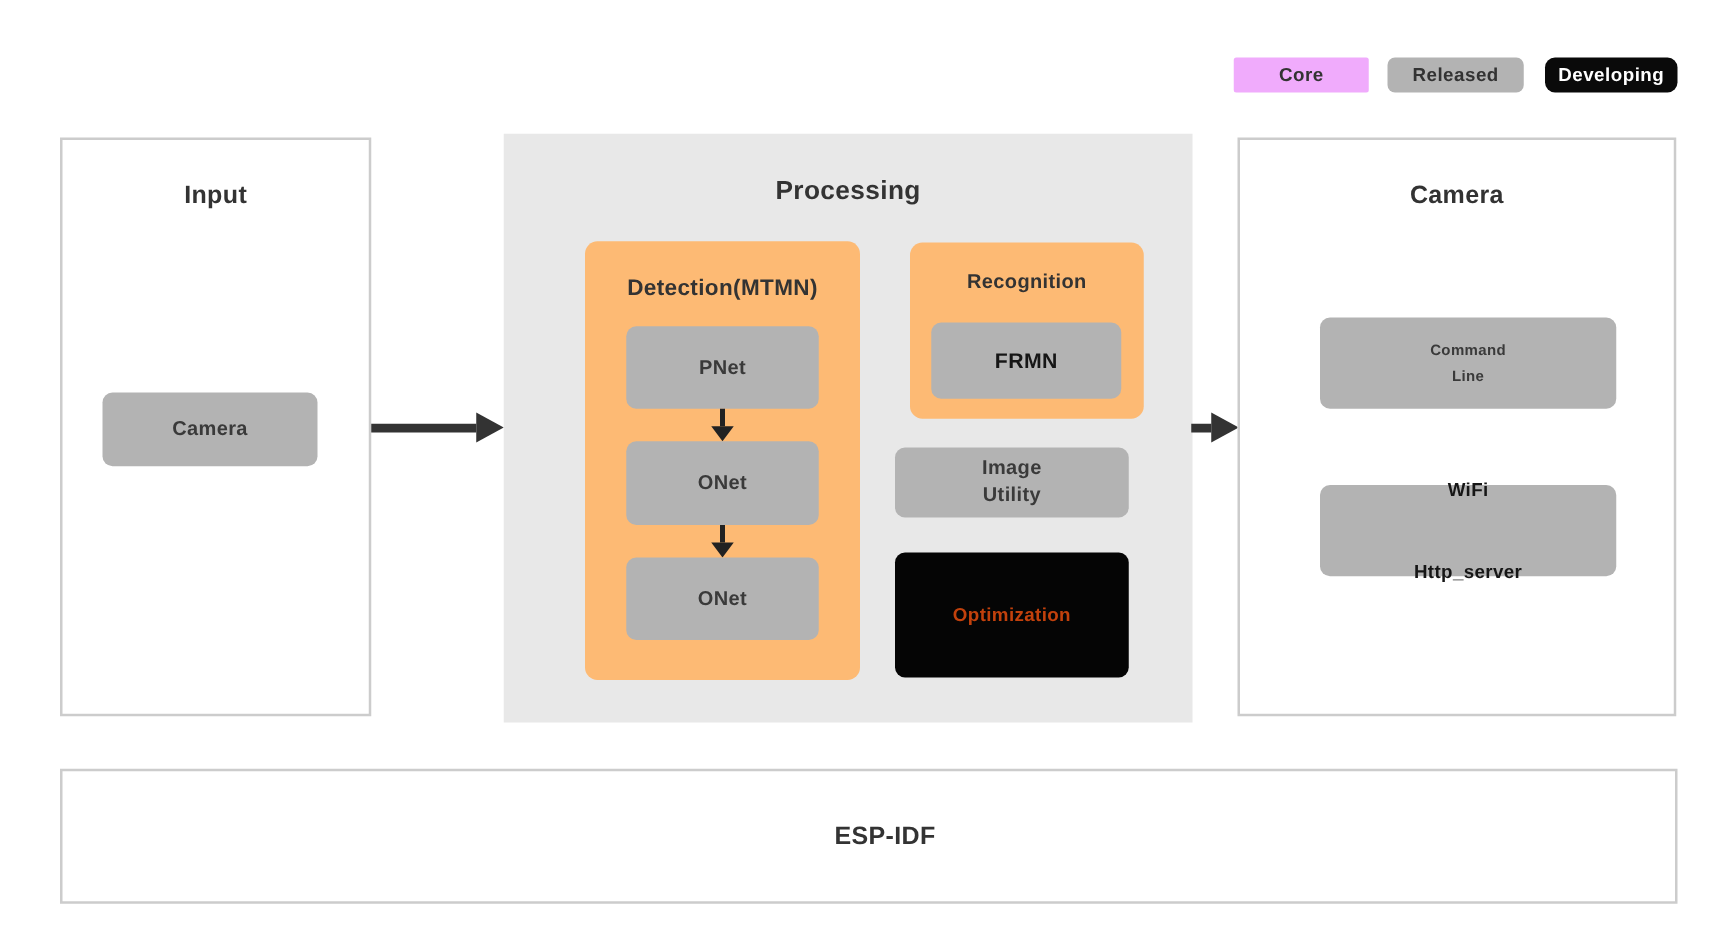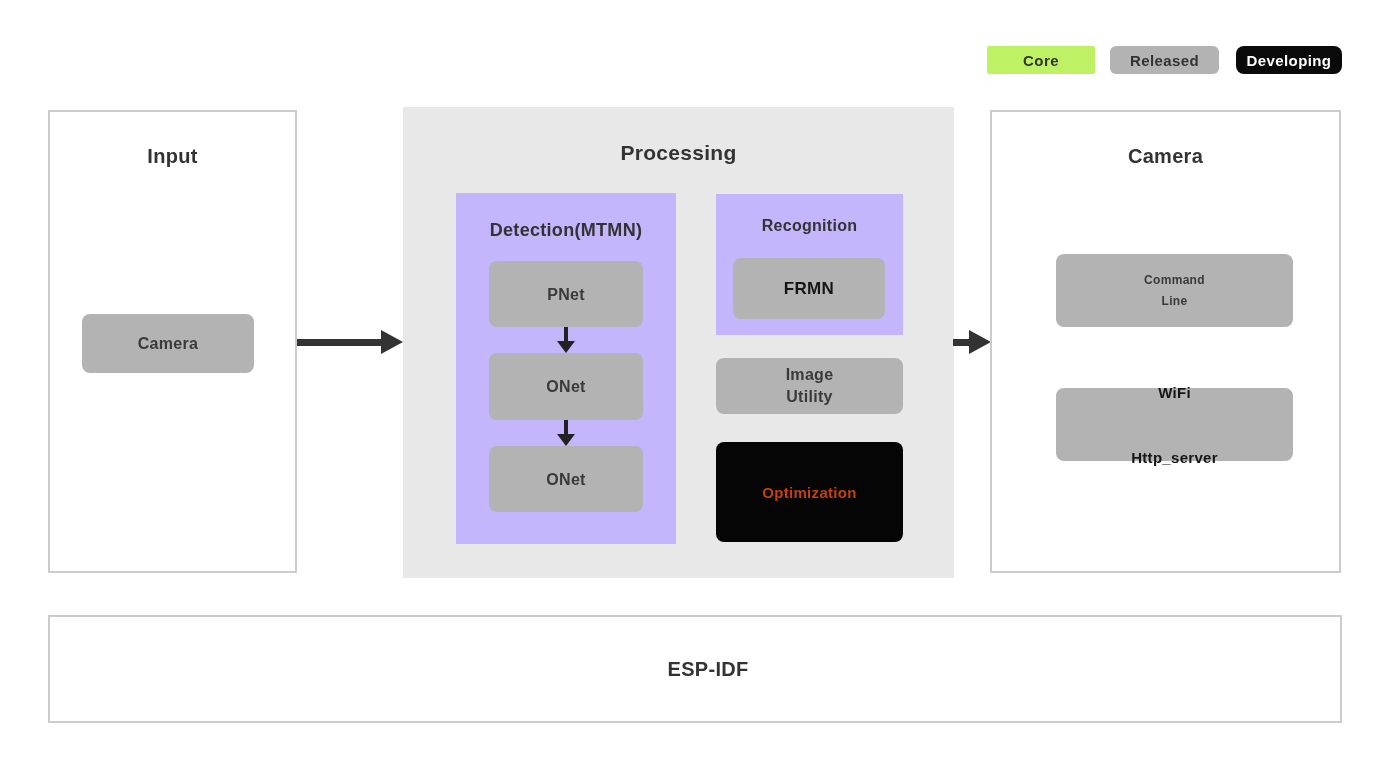--- a/index.html
+++ b/index.html
@@ -19,21 +19,21 @@
     top: 46px;
     height: 28px;
     display: flex;
     align-items: center;
     justify-content: center;
     font-size: 15px;
     font-weight: bold;
     letter-spacing: 0.4px;
     color: #333333;
   }
-  .chip-core { left: 987px; width: 108px; background: #bef264; border-radius: 2px; }
+  .chip-core { left: 987px; width: 108px; background: #f0abfc; border-radius: 2px; }
   .chip-released { left: 1110px; width: 109px; background: #b3b3b3; border-radius: 6px; }
   .chip-developing { left: 1236px; width: 106px; background: #0a0a0a; border-radius: 8px; color: #ffffff; }
 
   
   .section-outline {
     position: absolute;
     background: #ffffff;
     border: 2px solid #cccccc;
     box-sizing: border-box;
     padding-left: 26px;
@@ -68,22 +68,23 @@
   .node-dark-text { color: #161616; }
   .node-black {
     background: #050505;
     color: #c2410c;
     font-size: 15px;
   }
 
   
   .panel {
     position: absolute;
-    background: #c4b5fd;
-    border-radius: 0;
+    background: #fdba74;
+    border-radius: 10px;
+    margin-left: 12px;
   }
   .panel-title {
     position: absolute;
     left: 0;
     width: 100%;
     text-align: center;
     font-weight: bold;
     color: #333333;
     letter-spacing: 0.3px;
   }

